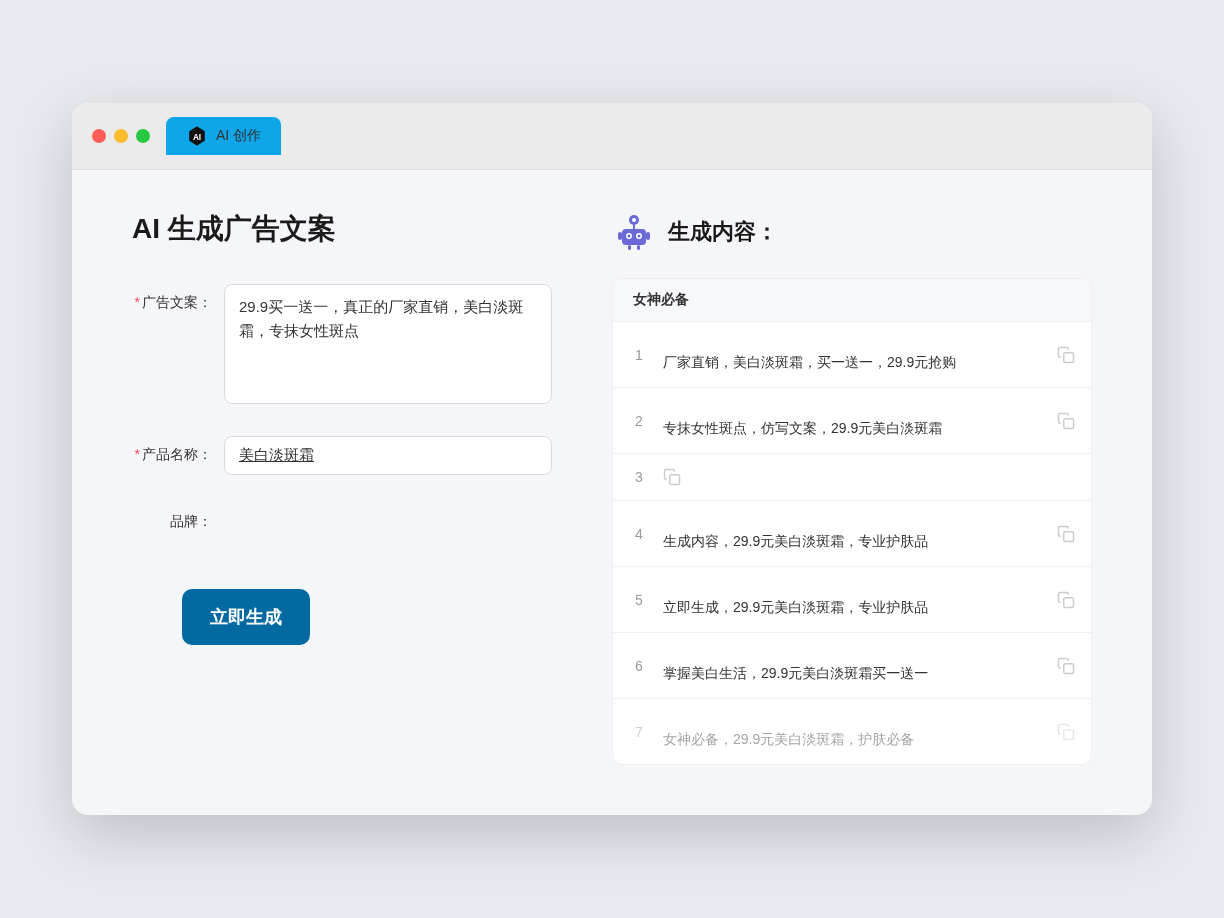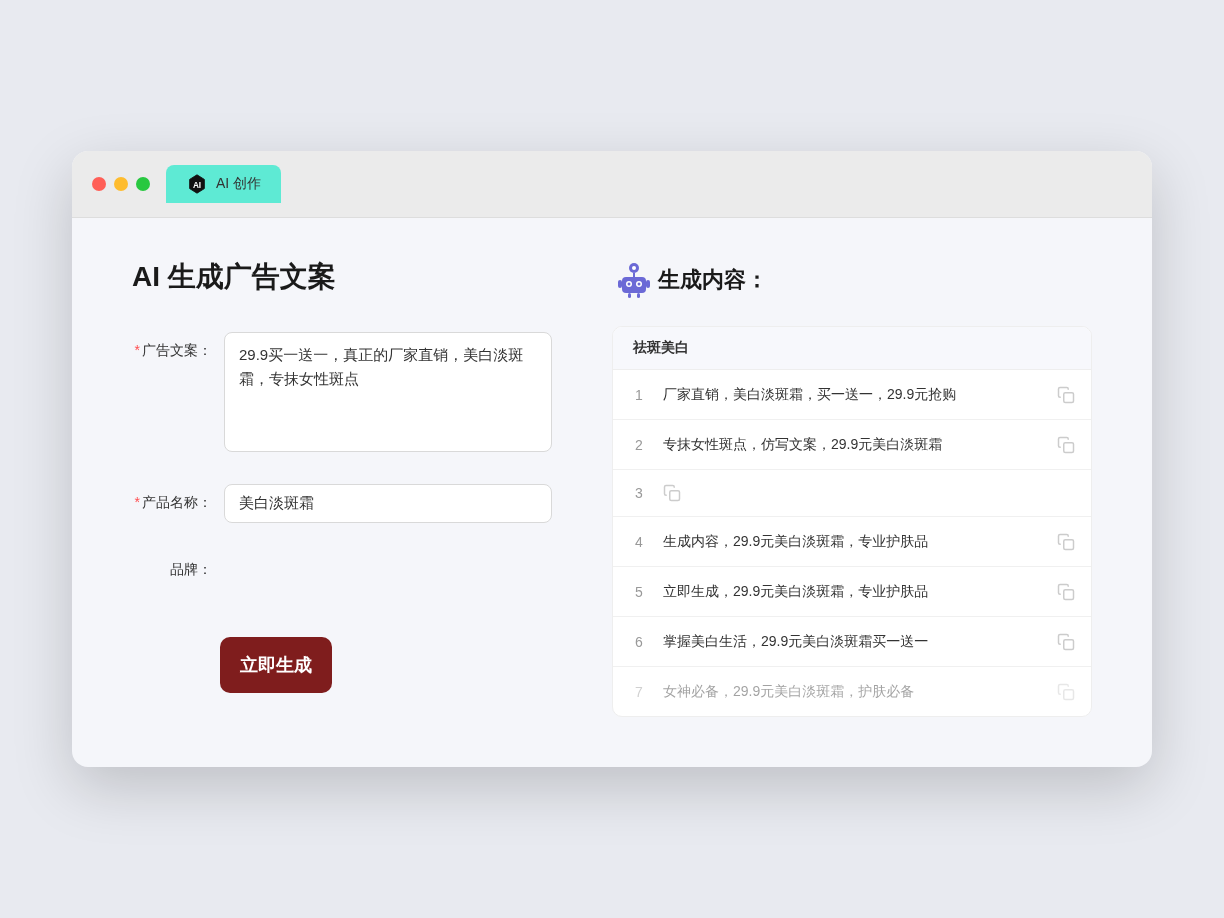--- a/index.html
+++ b/index.html
@@ -39,21 +39,21 @@
     .traffic-light {
       width: 14px;
       height: 14px;
       border-radius: 50%;
     }
     .traffic-light.red { background: #ff5f57; }
     .traffic-light.yellow { background: #febc2e; }
     .traffic-light.green { background: #28c840; }
 
     .tab {
-      background: #5eead4;
+      background: #0ea5e9;
       border-radius: 8px 8px 0 0;
       padding: 8px 20px;
       display: flex;
       align-items: center;
       gap: 8px;
       font-size: 14px;
       color: #333;
     }
 
     .tab-icon {
@@ -121,44 +121,45 @@
 
     input.input-box {
       width: 100%;
       border: 1px solid #d9d9d9;
       border-radius: 8px;
       padding: 10px 14px;
       font-size: 15px;
       color: #333;
       background: #fff;
       outline: none;
+      text-decoration: underline;
     }
 
     .generate-btn {
       margin-top: 30px;
-      margin-left: 88px;
-      background: #7f1d1d;
+      margin-left: 50px;
+      background: #0369a1;
       color: #fff;
       border: none;
       border-radius: 10px;
-      padding: 16px 20px;
+      padding: 16px 28px;
       font-size: 18px;
       font-weight: 600;
       cursor: pointer;
     }
 
     
     .right-panel {
       flex: 1;
     }
 
     .right-header {
       display: flex;
       align-items: center;
-      gap: 2px;
+      gap: 12px;
       margin-bottom: 24px;
     }
 
     .robot-icon {
       width: 44px;
       height: 44px;
     }
 
     .right-title {
       font-size: 22px;
@@ -200,20 +201,21 @@
       color: #999;
       min-width: 20px;
       text-align: center;
     }
 
     .result-text {
       flex: 1;
       font-size: 14px;
       color: #333;
       line-height: 1.5;
+      margin-top: 16px;
     }
   </style>
 </head>
 <body>
 
 <div class="browser-window">
 
   <div class="browser-titlebar">
     <div class="traffic-lights">
       <div class="traffic-light red"></div>
@@ -279,21 +281,21 @@
           <rect x="25" y="35" width="3" height="5" rx="1.5" fill="#6b69d6"></rect>
           <rect x="6" y="22" width="4" height="8" rx="2" fill="#6b69d6"></rect>
           <rect x="34" y="22" width="4" height="8" rx="2" fill="#6b69d6"></rect>
           <circle cx="22" cy="10" r="2" fill="white"></circle>
         </svg>
         <span class="right-title">生成内容：</span>
       </div>
 
       <div class="result-table">
         <div class="result-table-header">
-          <span>祛斑美白</span>
+          <span>女神必备</span>
         </div>
 
         <div id="result-list">
             <div class="result-item">
               <span class="result-num">1</span>
               <span class="result-text">厂家直销，美白淡斑霜，买一送一，29.9元抢购</span>
               <button style="border: none; background: none; cursor: pointer; padding: 0px; display: flex; align-items: center;">
                 <svg width="18" height="18" viewBox="0 0 24 24" fill="none" stroke="#ccc" stroke-width="2">
       <rect x="9" y="9" width="13" height="13" rx="2" ry="2"></rect>
       <path d="M5 15H4a2 2 0 0 1-2-2V4a2 2 0 0 1 2-2h9a2 2 0 0 1 2 2v1"></path>

